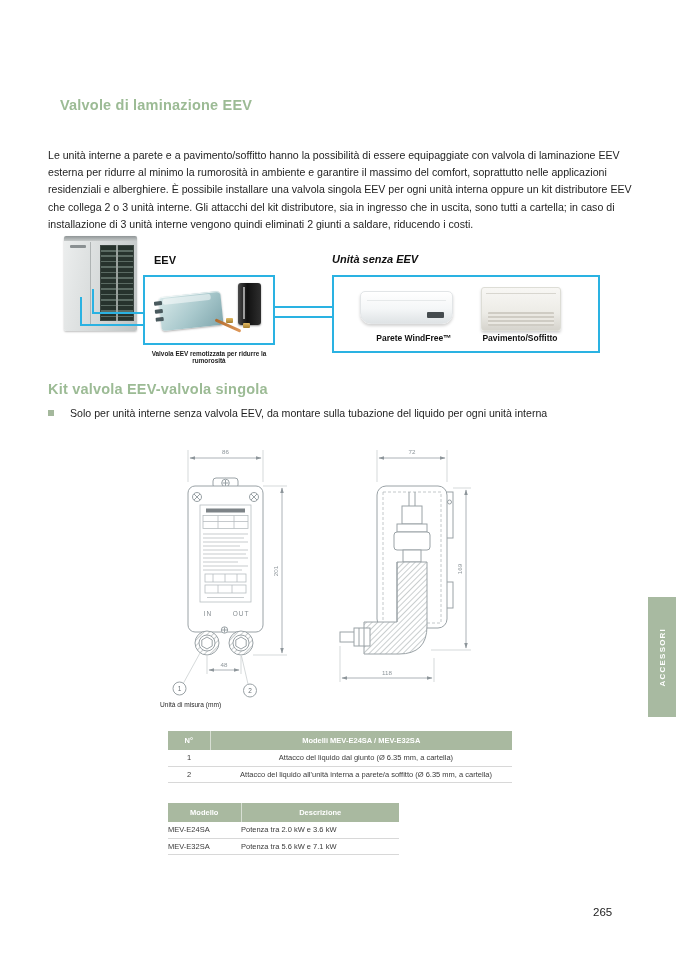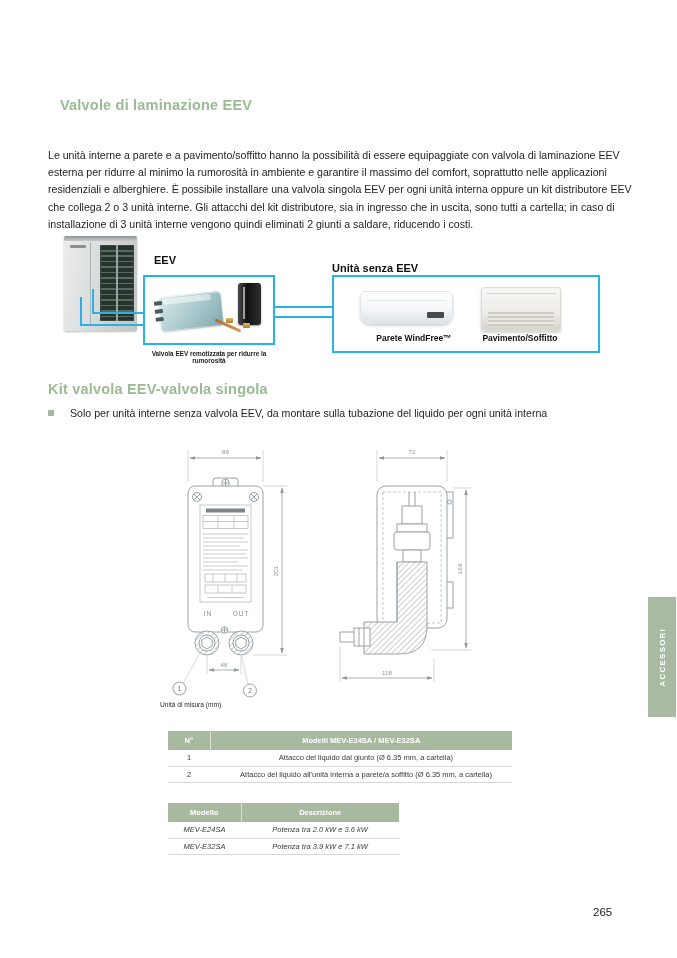--- a/index.html
+++ b/index.html
@@ -12,21 +12,21 @@
   .section-title { position:absolute; color:#9cbb95; font-size:14.5px; font-weight:700; letter-spacing:.2px; }
   #title1 { left:60px; top:97px; }
   #title2 { left:48px; top:381px; }
   .body-text { position:absolute; left:48px; top:126px; width:588px; font-size:10.6px; line-height:17.2px; color:#1e1e1e;margin-top:21px; }
   .bullet-row { position:absolute; left:48px; top:407px; display:flex; align-items:flex-start; gap:16px; font-size:10.6px; color:#1e1e1e; }
   .bullet-square { width:6px; height:6px; background:#a4b89c; margin-top:3px; flex:0 0 auto; }
 
   
   .diagram-label { position:absolute; font-size:11px; font-weight:700; color:#101010; }
   #eev-label { left:154px; top:254px; }
-  #noeev-label { left:332px; top:262px; }
+  #noeev-label { left:332px; top:253px;font-style:italic; }
   .cyan-box { position:absolute; border:2px solid #2ab2e2; background:#fff; }
   #eev-box { left:143px; top:275px; width:132px; height:70px; }
   #noeev-box { left:332px; top:275px; width:268px; height:78px; }
   .eev-caption { position:absolute; left:138px; top:350px; width:142px; text-align:center; font-size:6.4px; font-weight:700; color:#1c1c1c; }
   .unit-label { position:absolute; font-size:8.5px; font-weight:700; color:#101010; text-align:center; }
   #wall-label { left:360px; top:333px; width:108px; }
   #console-label { left:470px; top:333px; width:100px; }
   .pipe { position:absolute; }
   #pipe-a { left:80px; top:297px; width:63px; height:29px; border-left:2px solid #2ab2e2; border-bottom:2px solid #2ab2e2; }
   #pipe-b { left:92px; top:289px; width:51px; height:25px; border-left:2px solid #2ab2e2; border-bottom:2px solid #2ab2e2; }
@@ -73,21 +73,21 @@
   table.tbl { position:absolute; border-collapse:collapse; table-layout:fixed; }
   #parts-table { left:168px; top:731px; width:344px; }
   #models-table { left:168px; top:803px; width:231px; }
   .tbl th { background:#a9b9a0; color:#fff; font-size:7.5px; font-weight:700; height:19px; text-align:center; border-right:1px solid rgba(255,255,255,.55); }
   .tbl th:last-child { border-right:none; }
   .tbl td { height:16px; font-size:7.5px; color:#3a3a3a; border-bottom:1px solid #d8d8d8; background:#fff; }
   #parts-table col.c1 { width:42px; }
   #parts-table td.c1 { text-align:center; }
   #parts-table td.c2 { text-align:center; padding-left:10px; }
   #models-table col.c1 { width:73px; }
-  #models-table td { text-align:center;font-style:italic; }
+  #models-table td { text-align:left; }
 
   
   .side-tab { position:absolute; right:1px; top:597px; width:28px; height:120px; background:#a8baa1; display:flex; align-items:center; justify-content:center; }
   .side-tab span { writing-mode:vertical-rl; transform:rotate(180deg); color:#fff; font-size:8px; font-weight:700; letter-spacing:1.2px; }
   .page-number { position:absolute; left:593px; top:906px; font-size:11.5px; color:#222; }
 
   
   .ln   { stroke:#9aa2a6; fill:none; stroke-width:1; }
   .lnw  { stroke:#9aa2a6; fill:#fff; stroke-width:1; }
   .lnl  { stroke:#b7bdc0; fill:#fff; stroke-width:.8; }
@@ -324,21 +324,21 @@
         <th>Descrizione</th>
       </tr>
     </thead>
     <tbody>
       <tr>
         <td>MEV-E24SA</td>
         <td>Potenza tra 2.0 kW e 3.6 kW</td>
       </tr>
       <tr>
         <td>MEV-E32SA</td>
-        <td>Potenza tra 3.9 kW e 7.1 kW</td>
+        <td>Potenza tra 5.6 kW e 7.1 kW</td>
       </tr>
     </tbody>
   </table>
 
   <div class="side-tab">
     <span>ACCESSORI</span>
   </div>
   <div class="page-number">265</div>
 
 </div>

